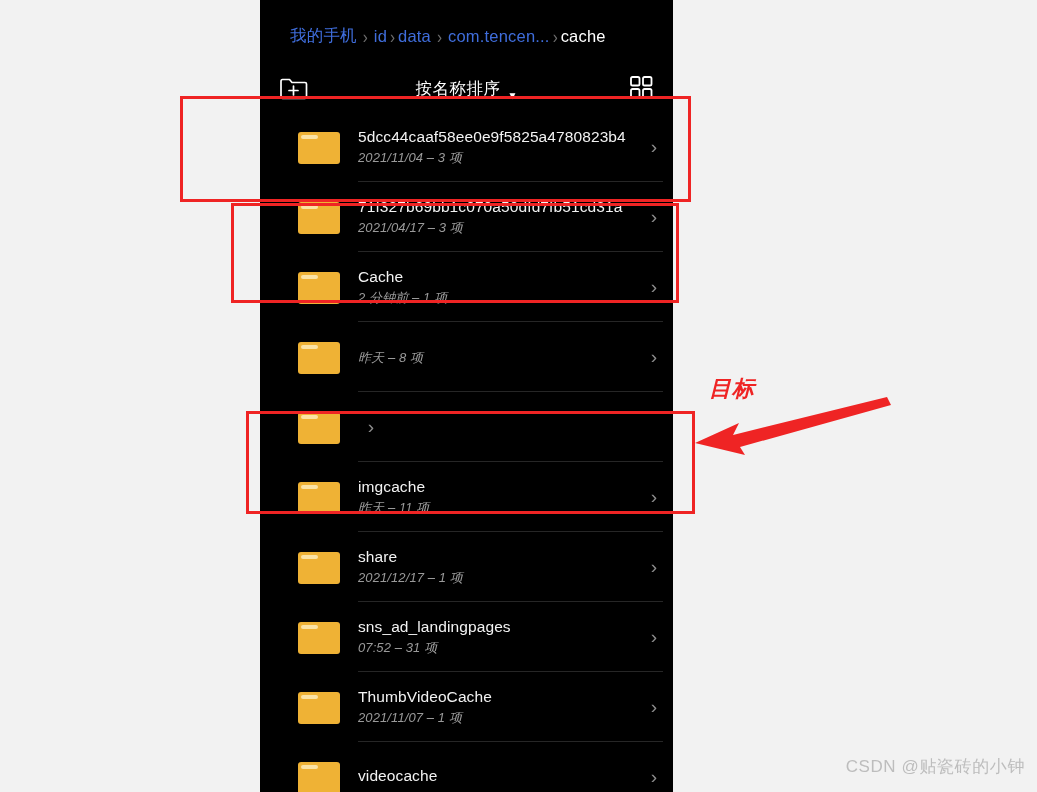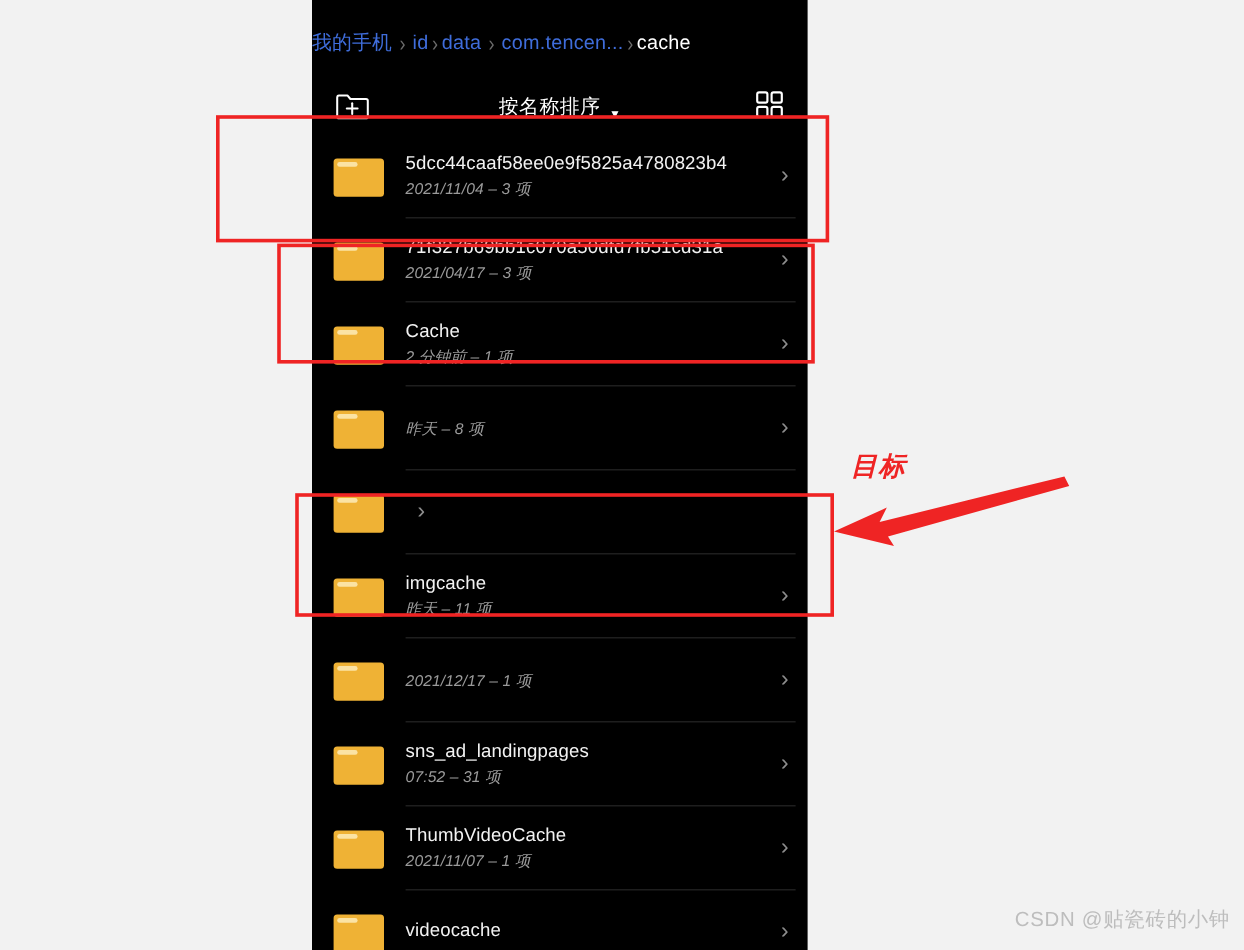--- a/index.html
+++ b/index.html
@@ -28,21 +28,21 @@
 
   
   #breadcrumb {
     position: absolute;
     left: 0;
     top: 22px;
     width: 413px;
     height: 28px;
     display: flex;
     align-items: center;
-    padding-left: 0;
+    padding-left: 30px;
     box-sizing: border-box;
     white-space: nowrap;
     font-size: 16.5px;
   }
   .crumb {
     color: #3f6ddb;
     letter-spacing: .2px;
   }
   .crumb.current {
     color: #ffffff;
@@ -115,20 +115,21 @@
     top: 112px;
     width: 413px;
   }
   .file-row {
     position: relative;
     display: flex;
     align-items: center;
     height: 70px;
     padding-left: 18px;
     box-sizing: border-box;
+    margin-left: 20px;
   }
   .file-row .divider {
     position: absolute;
     left: 78px;
     right: 10px;
     bottom: 0;
     height: 1px;
     background: #262626;
   }
   .folder-icon {
@@ -350,20 +351,21 @@
       <div class="row-chevron">›</div>
       <div class="divider"></div>
     </div>
 
     <div class="file-row">
       <div class="folder-icon">
           <div class="body"></div>
           <div class="tab"></div>
         </div>
       <div class="row-text">
+        <div class="row-name">share</div>
         <div class="row-meta">2021/12/17 – 1 项</div>
       </div>
       <div class="row-chevron">›</div>
       <div class="divider"></div>
     </div>
 
     <div class="file-row">
       <div class="folder-icon">
           <div class="body"></div>
           <div class="tab"></div>

